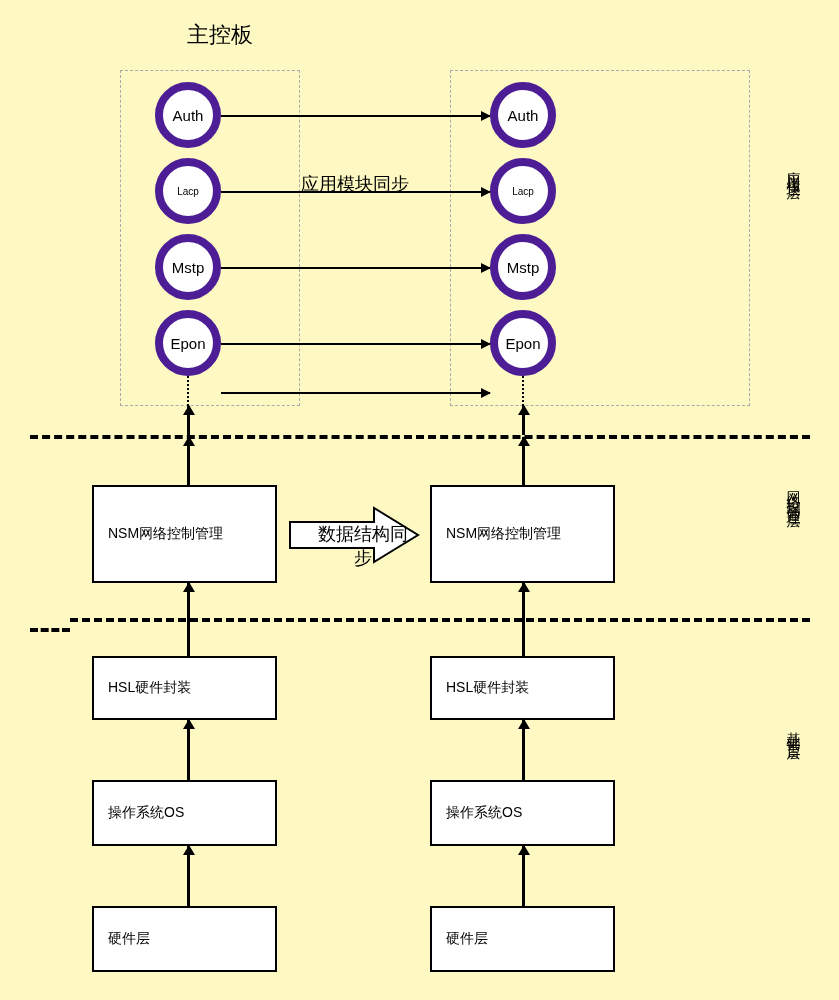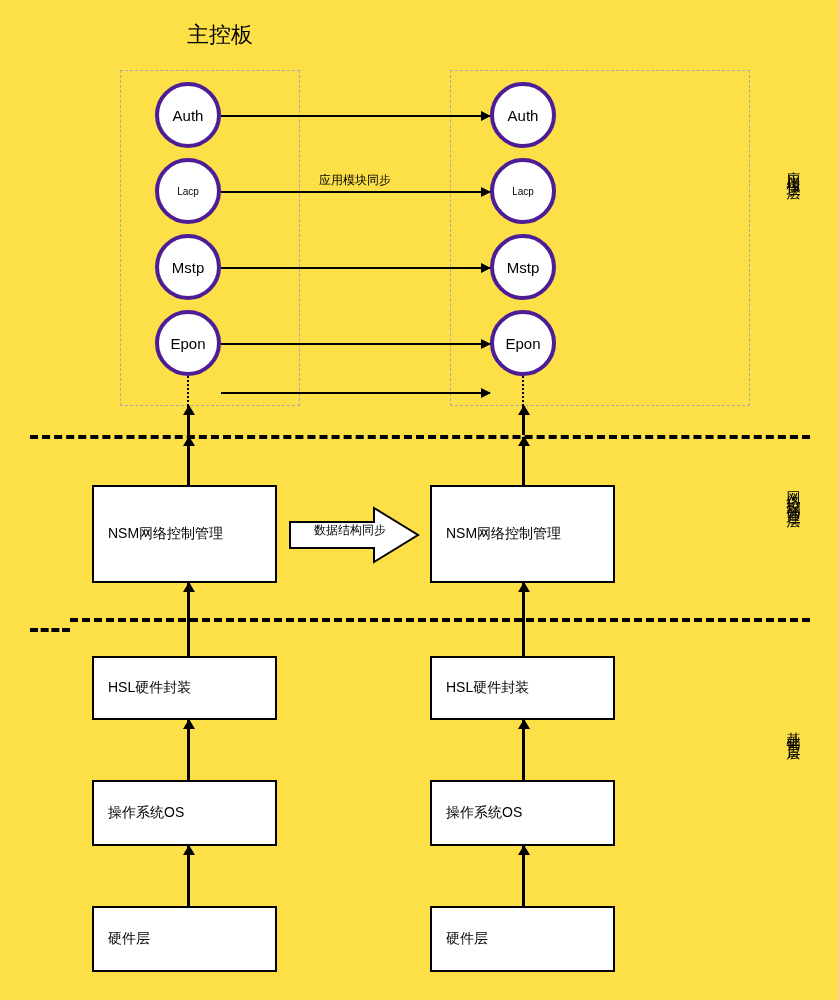--- a/index.html
+++ b/index.html
@@ -9,36 +9,36 @@
     background: #fff;
     font-family: "SimSun", "Microsoft YaHei", sans-serif;
     font-size: 14px;
     color: #000;
   }
   .canvas {
     position: relative;
     width: 839px;
     height: 1000px;
     margin: 0 auto;
-    background: #fde047;
+    background: #fef9c3;
   }
   .col-title {
     position: absolute;
     font-size: 22px;
     text-align: center;
   }
   .dashed-box {
     position: absolute;
     border: 1px dashed #aaa;
   }
   .circle-node {
     position: absolute;
     width: 66px;
     height: 66px;
-    border: 4px solid #4c1d95;
+    border: 8px solid #4c1d95;
     border-radius: 50%;
     display: flex;
     align-items: center;
     justify-content: center;
     background: #fff;
     font-size: 15px;
   }
   .circle-node.small-text { font-size: 10px; }
   .rect-box {
     position: absolute;
@@ -72,21 +72,21 @@
     content: "";
     position: absolute;
     right: -1px;
     top: -6px;
     border-top: 5px solid transparent;
     border-bottom: 5px solid transparent;
     border-left: 10px solid #000;
   }
   .sync-label {
     position: absolute;
-    font-size: 12px;
+    font-size: 18px;
     text-align: center;
   }
   .vdots {
     position: absolute;
     width: 0;
     border-left: 2px dotted #000;
     height: 34px;
   }
   .h-dash-section {
     position: absolute;
@@ -144,21 +144,21 @@
 
   <div class="h-dash-section" style="left:70px; top:618px; width:740px;"></div>
   <div class="h-dash-section" style="left:30px; top:628px; width:40px;"></div>
 
   <div class="rect-box" style="left:92px; top:485px; width:185px; height:98px;">NSM网络控制管理</div>
   <div class="rect-box" style="left:430px; top:485px; width:185px; height:98px;">NSM网络控制管理</div>
 
   <svg class="big-arrow" style="left:284px; top:500px;" width="140" height="70">
     <polygon points="6,22 90,22 90,8 134,35 90,62 90,48 6,48" fill="#fff" stroke="#000" stroke-width="2"></polygon>
   </svg>
-  <div class="sync-label" style="left:302px; top:522px; width:96px;">数据结构同步</div>
+  <div class="sync-label" style="left:315px; top:522px; width:96px;">数据结构同步</div>
 
   <div class="vline" style="left:187px; top:406px; height:29px;"></div>
   <div class="vline" style="left:187px; top:437px; height:48px;"></div>
   <div class="vline" style="left:187px; top:583px; height:73px;"></div>
   <div class="vline" style="left:187px; top:720px; height:60px;"></div>
   <div class="vline" style="left:187px; top:846px; height:60px;"></div>
 
   <div class="vline" style="left:522px; top:406px; height:29px;"></div>
   <div class="vline" style="left:522px; top:437px; height:48px;"></div>
   <div class="vline" style="left:522px; top:583px; height:73px;"></div>

